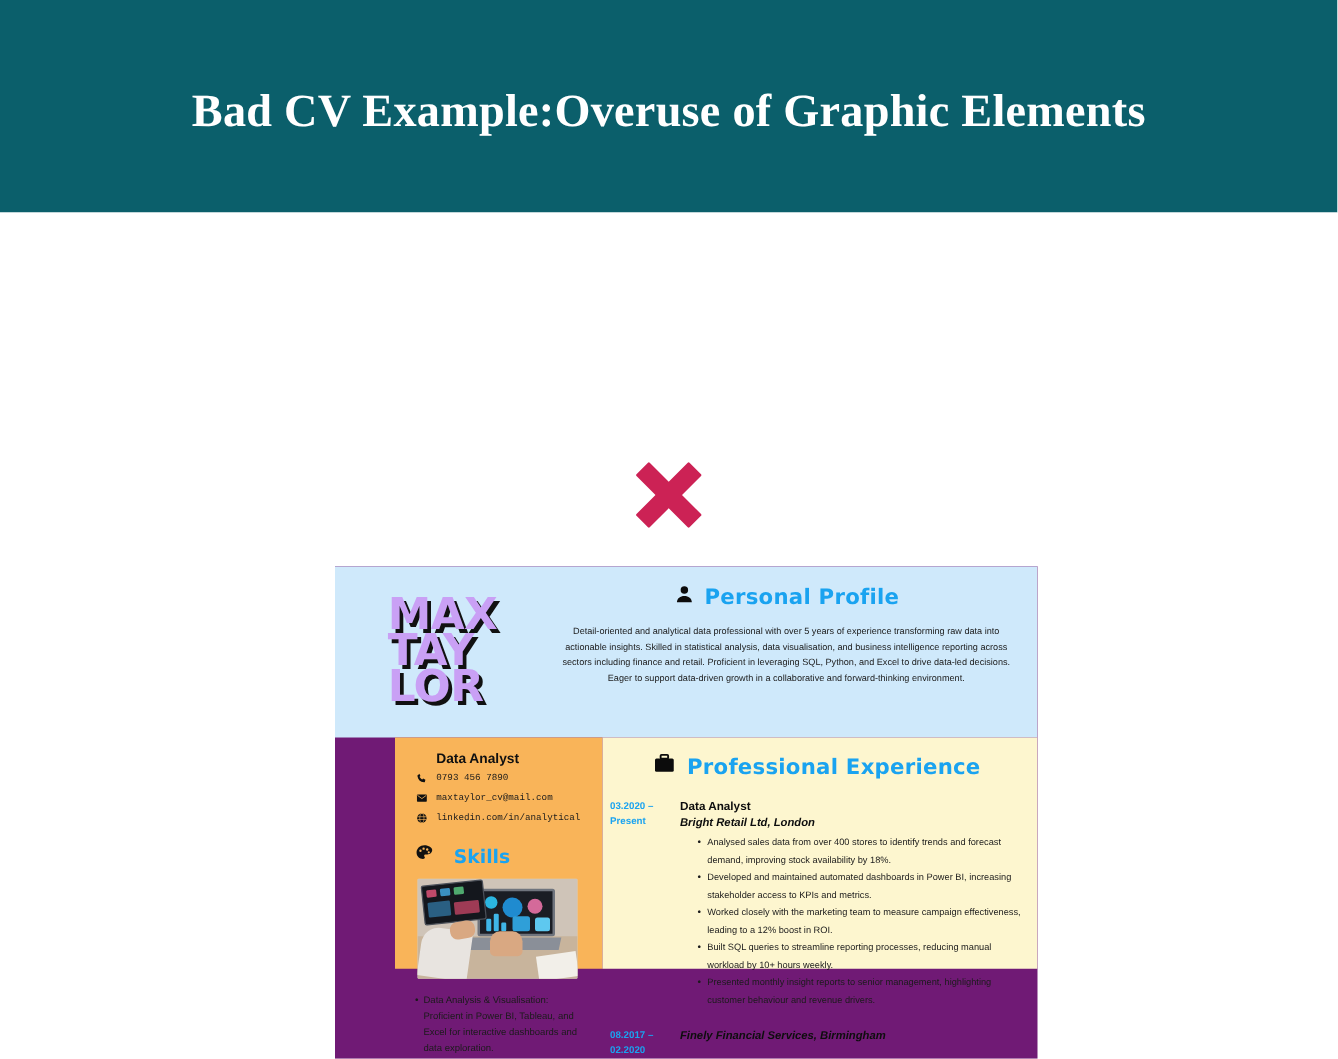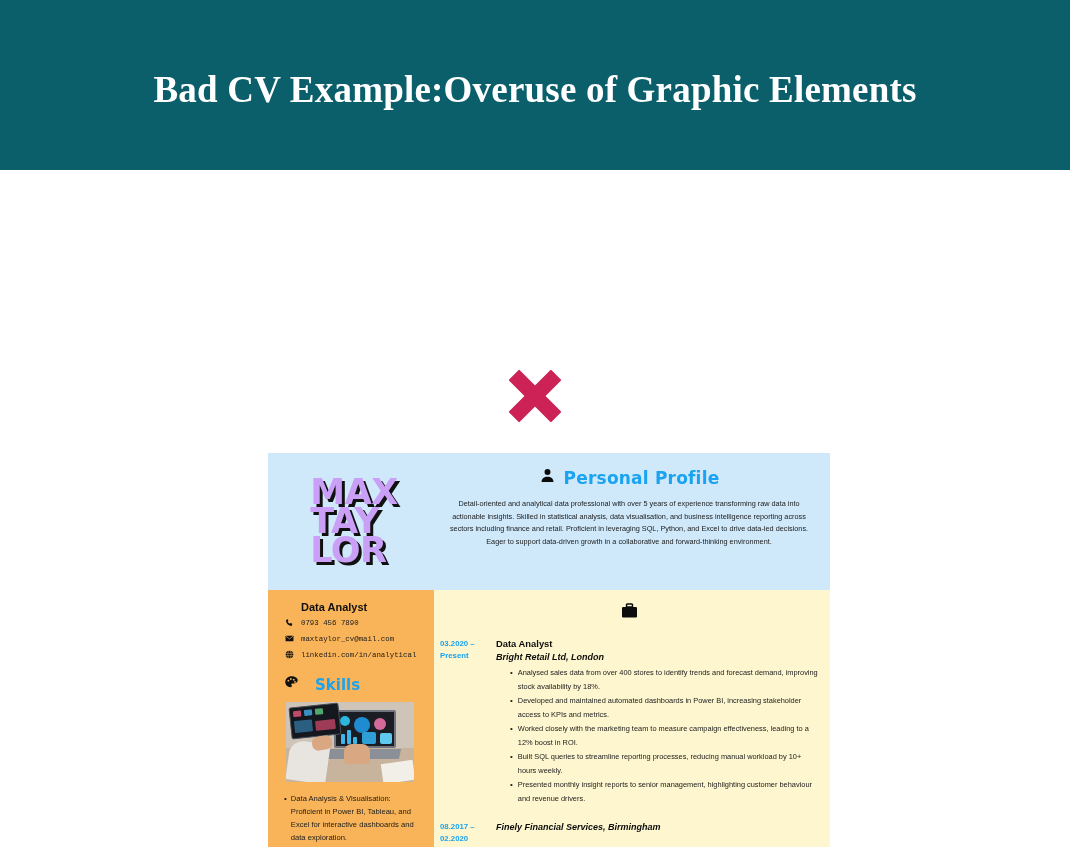--- a/index.html
+++ b/index.html
@@ -120,21 +120,22 @@
     font-size: 7.3px;
     line-height: 12.6px;
     color: #1b1b1b;
     text-align: center;
     padding: 0 4px;
   }
 
   
   .cv-body {
     display: flex;
-    height: 257px;
+    height: 185px;
+    margin-left: 48px;
   }
   .col-left {
     width: 166px;
     background: #f9b459;
     padding: 11px 12px 0 16px;
   }
   .col-right {
     flex: 1;
     background: #fdf6cf;
     padding: 12px 12px 0 6px;
@@ -382,20 +383,21 @@
       </div>
 
       <div class="col-right">
         <div class="exp-title-row">
           <span>
             <svg width="19" height="18" viewBox="0 0 24 24">
               <rect x="8" y="2.5" width="8" height="4" rx="1" fill="none" stroke="#0c0c0c" stroke-width="2"></rect>
               <rect x="2" y="6.5" width="20" height="14" rx="1.6" fill="#0c0c0c"></rect>
             </svg>
           </span>
+          <span class="sec-title">Professional Experience</span>
         </div>
 
         <div class="exp-entry">
           <div class="exp-dates">
             <div>03.2020 –</div>
             <div>Present</div>
           </div>
           <div class="exp-main">
             <div class="exp-role">Data Analyst</div>
             <div class="exp-company">Bright Retail Ltd, London</div>

